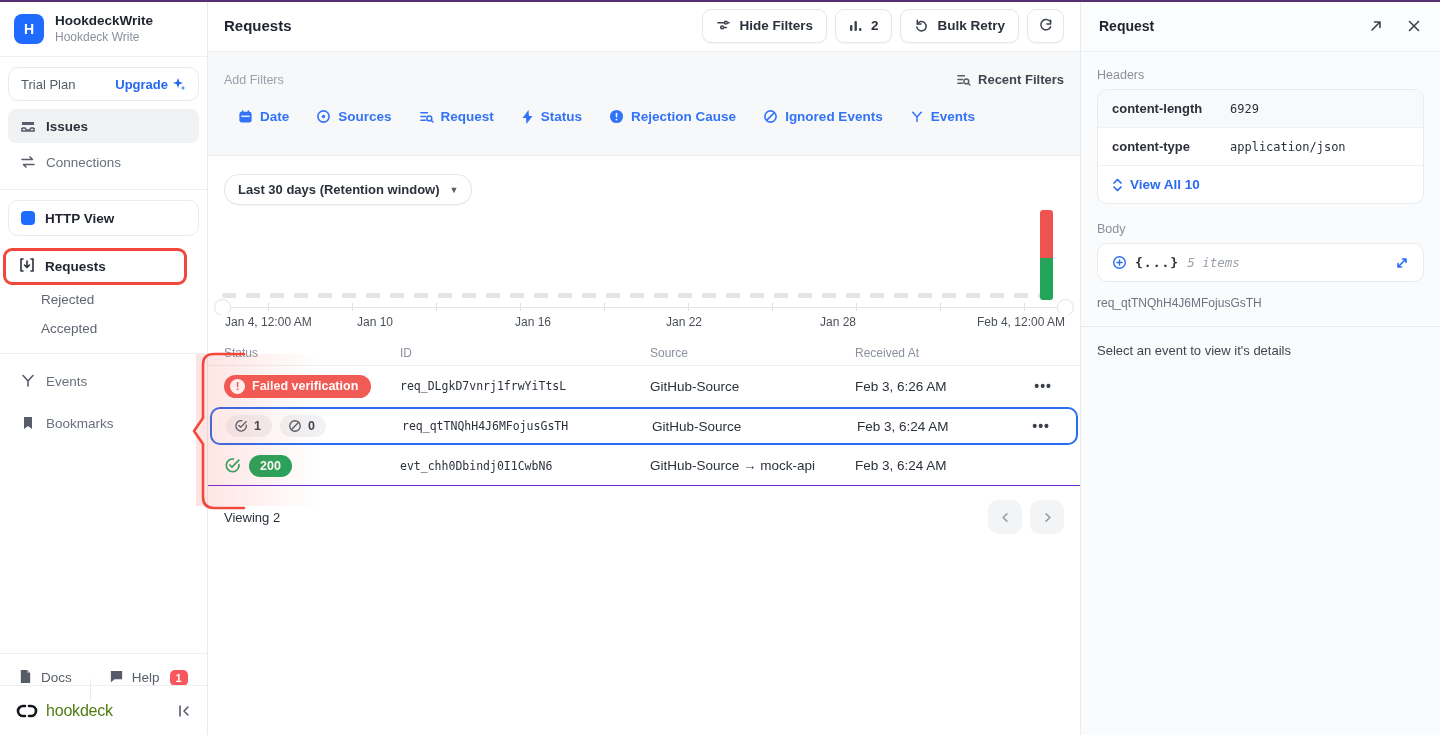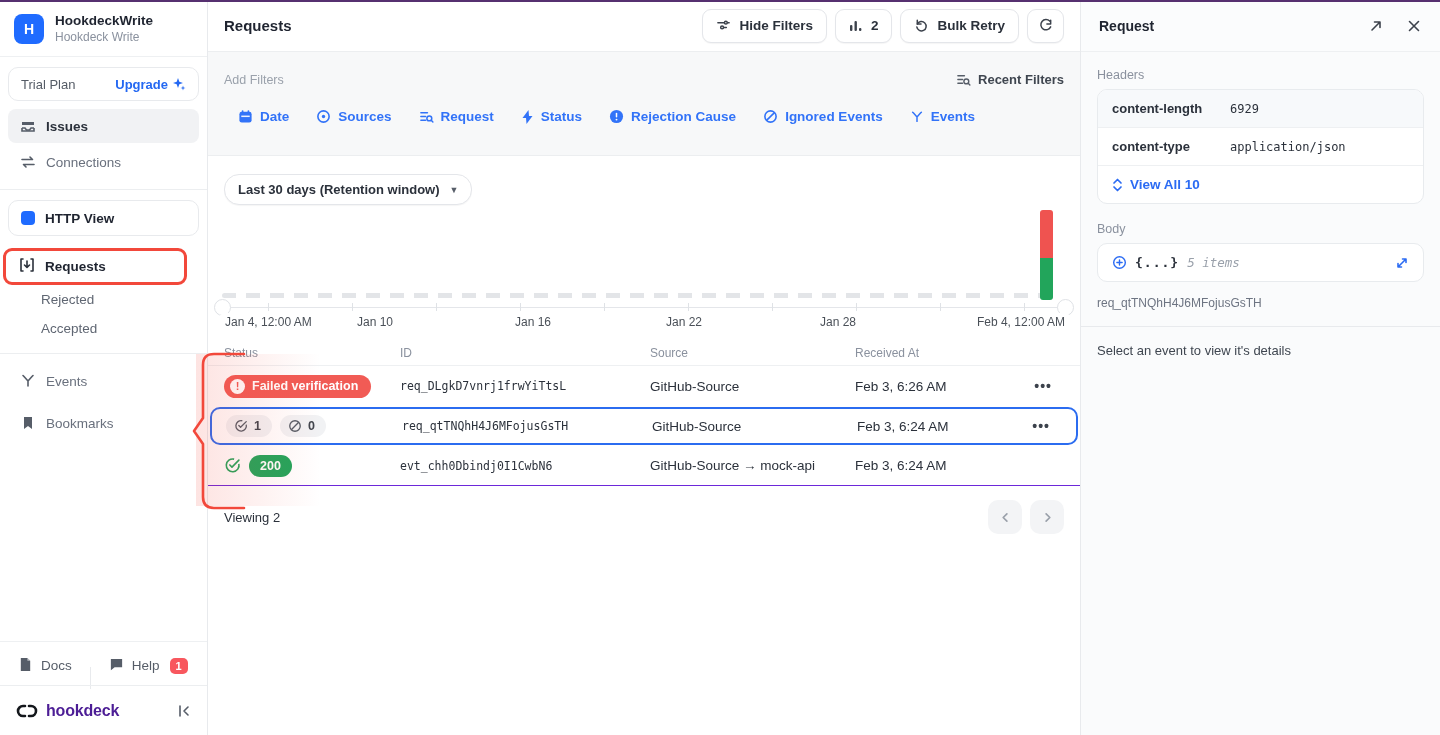--- a/index.html
+++ b/index.html
@@ -21,26 +21,26 @@
   .nav-item.active { background: #f1f2f4; color: #2b313b; font-weight: 600; }
   .sdivider { border-top: 1px solid #eceef0; margin: 10px 0; }
   .http-card { margin: 0 8px; border: 1px solid #e8eaed; border-radius: 10px; height: 36px; display: flex; align-items: center; gap: 10px; padding: 0 12px; background: #fff; }
   .http-sq { width: 14px; height: 14px; border-radius: 4px; background: #1f6bff; flex: none; }
   .http-label { font-weight: 700; font-size: 13.5px; color: #1f2430; }
   .req-box { margin: 12px 20px 0 3px; border: 3px solid #f2483b; border-radius: 9px; height: 37px; display: flex; align-items: center; gap: 10px; padding: 0 13px; background: #fff; cursor: pointer; }
   .req-box .nicon { color: #2b313b; }
   .req-label { font-weight: 700; font-size: 13.5px; color: #1f2430; }
   .sub-item { padding: 7px 16px 7px 41px; font-size: 13.5px; color: #5f6672; cursor: pointer; }
   .sub-item:first-of-type { margin-top: 8px; }
-  .side-utility { position: absolute; bottom: 46px; left: 0; width: 100%; height: 48px; border-top: 1px solid #eef0f2; display: flex; align-items: flex-end; }
+  .side-utility { position: absolute; bottom: 34px; left: 0; width: 100%; height: 48px; border-top: 1px solid #eef0f2; display: flex; align-items: flex-end; }
   .util-btn { display: flex; align-items: center; gap: 8px; font-size: 13.5px; color: #565d68; padding: 0 18px; cursor: pointer; height: 100%; }
   .util-sep { width: 1px; height: 22px; background: #e8eaed; }
   .help-badge { background: #f8575e; color: #fff; font-size: 11px; font-weight: 700; border-radius: 5px; padding: 2px 6px; margin-left: 2px; }
   .side-brand { position: absolute; bottom: 0; left: 0; width: 100%; height: 50px; border-top: 1px solid #eceef0; display: flex; align-items: center; padding: 0 16px; gap: 8px; }
-  .brand-name { font-weight: 700; font-size: 16px; color: #4c1d95; letter-spacing: -0.2px; }
+  .brand-name { font-weight: 400; font-size: 16px; color: #4d7c0f; letter-spacing: -0.2px; }
   .collapse-btn { margin-left: auto; color: #565d68; cursor: pointer; display: flex; }
 
   
   .main { position: absolute; left: 208px; top: 0; width: 872px; height: 735px; background: #fff; }
   .main-header { height: 52px; border-bottom: 1px solid #eceef0; display: flex; align-items: center; padding: 0 16px; }
   .page-title { font-size: 15px; font-weight: 700; color: #1f2430; }
   .header-actions { margin-left: auto; display: flex; gap: 8px; }
   .btn { height: 34px; border: 1px solid #e4e6ea; border-radius: 9px; background: #fff; display: inline-flex; align-items: center; gap: 8px; padding: 0 13px; font-weight: 600; font-size: 13.5px; color: #2b313b; cursor: pointer; box-shadow: 0 1px 1px rgba(20,25,35,.04); font-family: inherit; }
   .btn .bicon { display: flex; color: #3c424c; }
 

